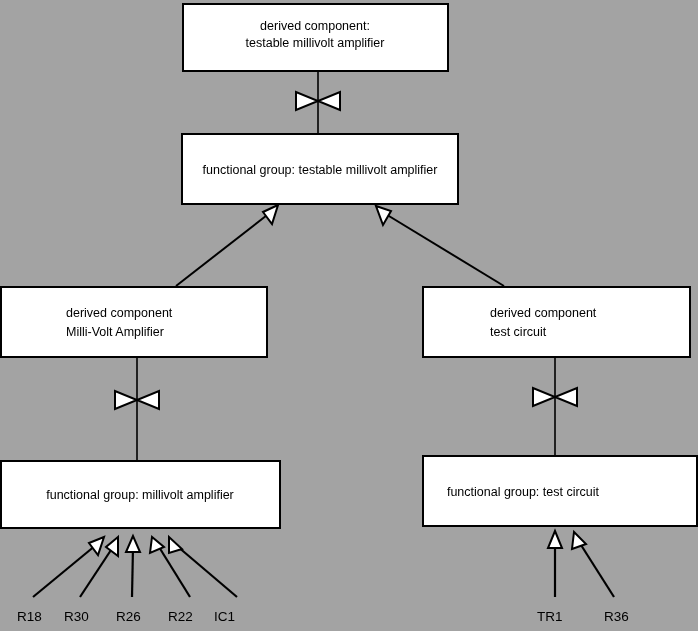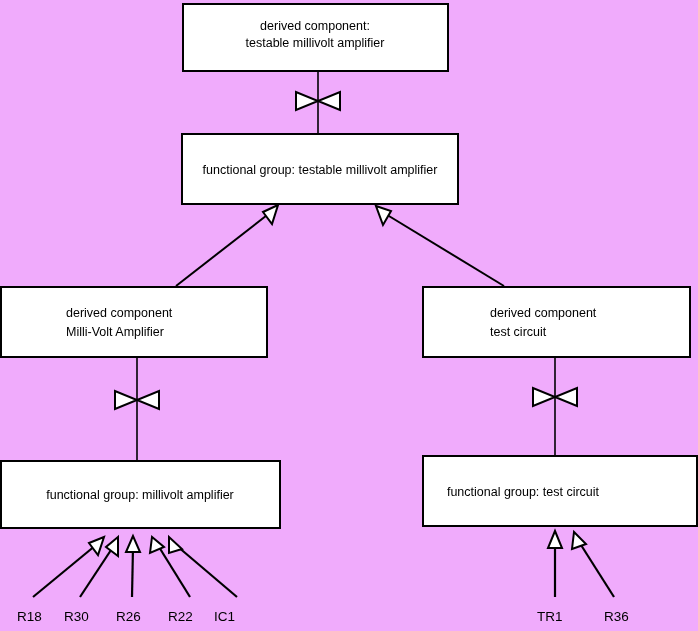--- a/index.html
+++ b/index.html
@@ -7,21 +7,21 @@
     padding: 0;
     background: #ffffff;
   }
   body {
     font-family: "Liberation Sans", sans-serif;
   }
   #diagram-root {
     position: relative;
     width: 698px;
     height: 631px;
-    background: #f0abfc;
+    background: #a3a3a3;
     overflow: hidden;
   }
   svg#diagram-svg {
     display: block;
     width: 698px;
     height: 631px;
   }
   .box-rect {
     fill: #ffffff;
     stroke: #000000;

